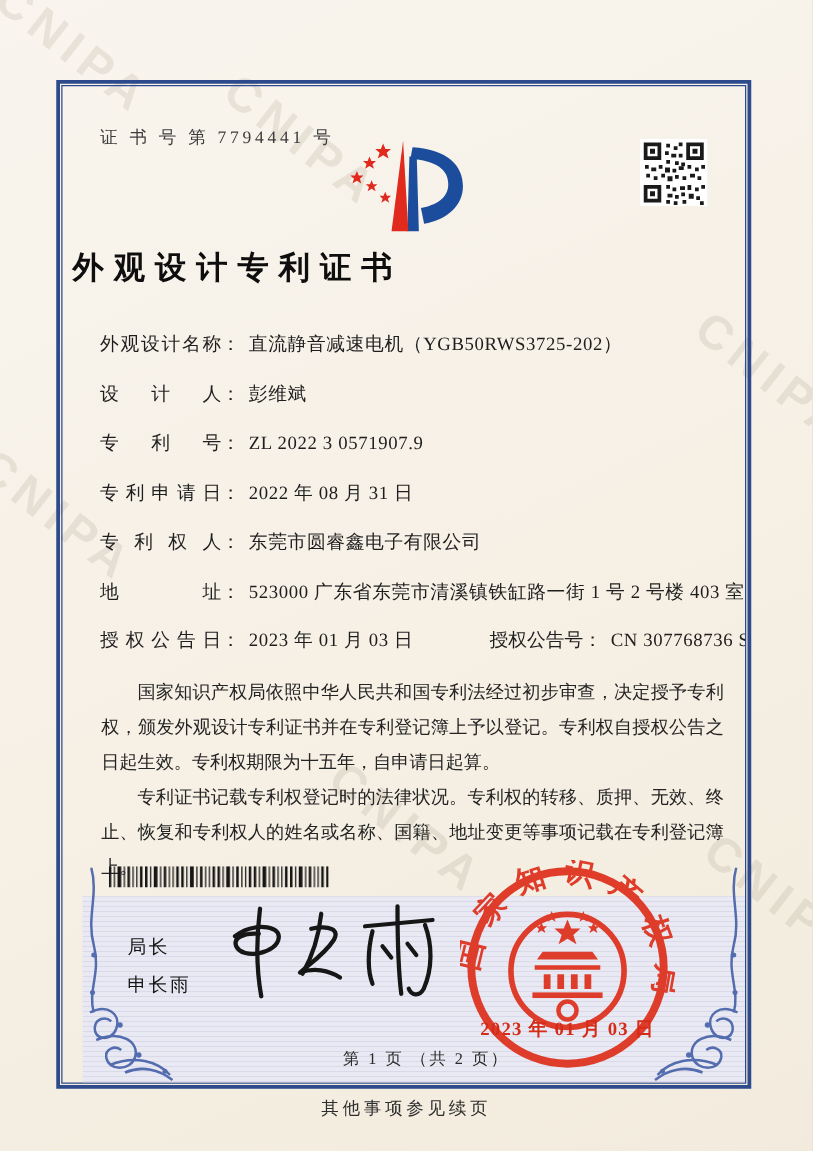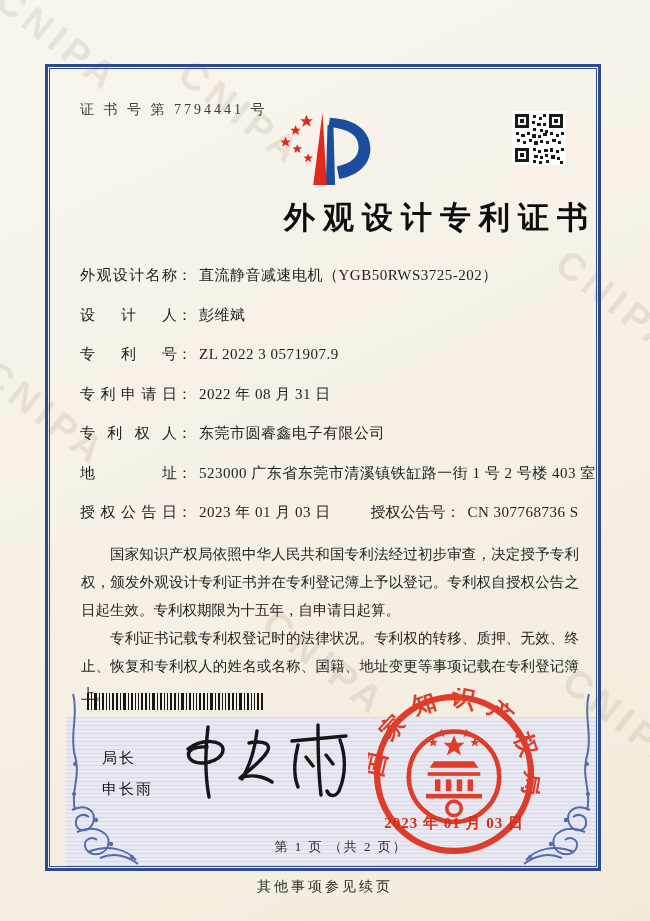--- a/index.html
+++ b/index.html
@@ -20,32 +20,32 @@
     border:3px solid #2c4a8c; z-index:2; background:transparent;
   }
   #cert-inner {
     position:absolute; left:1px; top:1px; right:1px; bottom:1px;
     border:1px solid #2c4a8c; overflow:hidden;
   }
   .cert-no { position:absolute; left:30px; top:32px; font-size:14px; letter-spacing:3px; color:#3c3c3c; }
   .qr { position:absolute; right:30px; top:42px; width:54px; height:54px; }
   .logo { position:absolute; left:219px; top:42px; width:112px; height:84px; }
   .title {
-    position:absolute; left:0; top:128px; width:100%; text-align:right;
-    font-size:31px; font-weight:700; letter-spacing:8px; text-indent:8px; color:#0e0e0e;
+    position:absolute; left:0; top:128px; width:100%; text-align:left;
+    font-size:25px; font-weight:700; letter-spacing:8px; text-indent:8px; color:#0e0e0e;
   }
   .fields { position:absolute; left:30px; top:197px; right:24px; }
   .frow { height:39.5px; font-size:15px; color:#1e1e1e; white-space:nowrap; }
   .flabel {
     display:inline-block; width:97px; text-align:justify; text-align-last:justify;
     text-justify:inter-ideograph; vertical-align:top;
   }
   .fcolon { display:inline-block; margin-right:7px; }
   .fvalue { letter-spacing:0.5px; }
-  .grant-no-group { margin-left:36px; }
+  .grant-no-group { margin-left:57px; }
   .paras { position:absolute; left:31px; top:471px; width:498px; font-size:14.5px; line-height:28px; color:#242424; text-align:justify; }
   .paras p { text-indent:2em; }
   .barcode { position:absolute; left:37px; top:624px; width:176px; height:17px; z-index:3; }
   .panel {
     position:absolute; left:0; right:0; bottom:0; height:149px;
     background-color:#e9e9f3;
     background-image:repeating-linear-gradient(180deg, rgba(110,112,165,0.13) 0 1px, rgba(0,0,0,0) 1px 4px);
     margin-left:16px;
   }
   .signer { position:absolute; left:36px; top:26px; font-size:15px; color:#141414; line-height:31px; letter-spacing:2px; }

